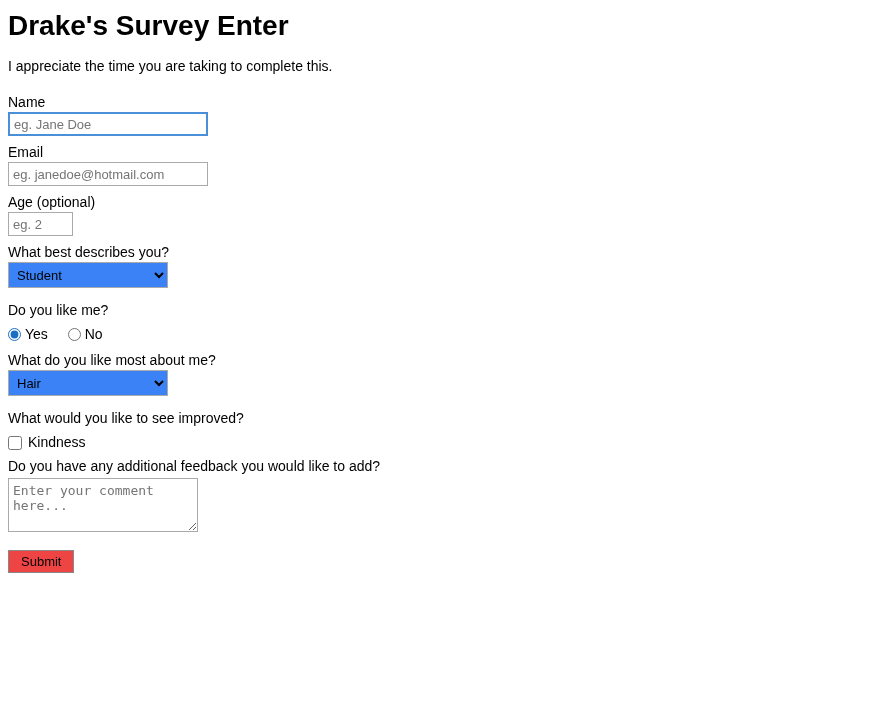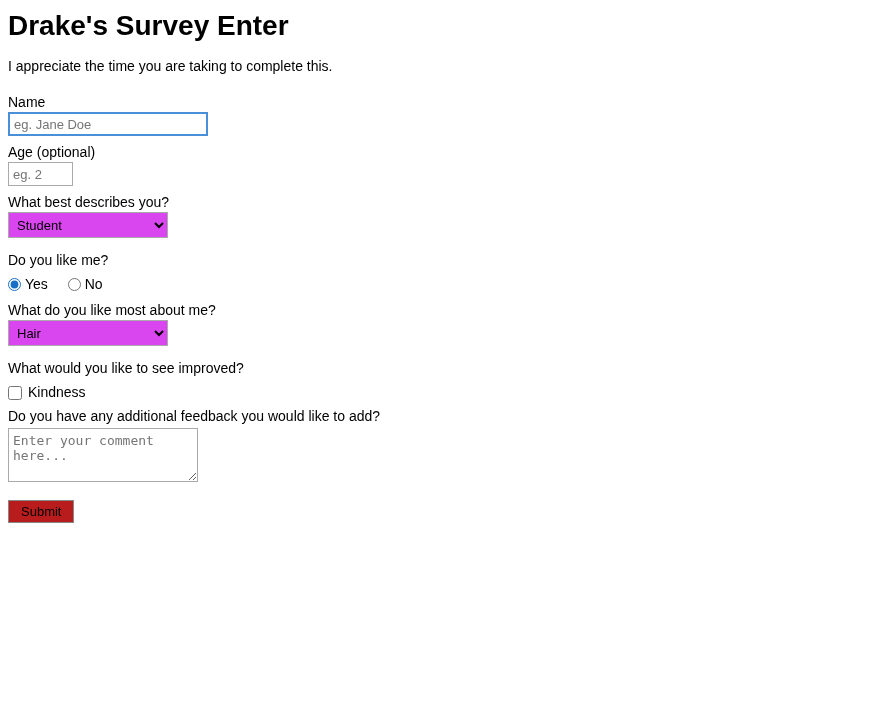--- a/index.html
+++ b/index.html
@@ -56,21 +56,21 @@
       font-size: 13px;
       border: 1px solid #aaa;
       color: #0f172a;
     }
 
     select {
       width: 160px;
       height: 26px;
       font-size: 13px;
       border: 1px solid #aaa;
-      background-color: #d946ef;
+      background-color: #3b82f6;
       padding: 2px 4px;
     }
 
     .section-label {
       margin-top: 14px;
       margin-bottom: 8px;
       font-size: 14px;
     }
 
     .radio-group {
@@ -113,21 +113,21 @@
       color: #555;
       resize: both;
       display: block;
       margin-top: 4px;
     }
 
     .submit-btn {
       margin-top: 10px;
       padding: 3px 12px;
       font-size: 13px;
-      background-color: #b91c1c;
+      background-color: #ef4444;
       border: 1px solid #888;
       cursor: pointer;
     }
 
     .name-input {
       border: 2px solid #4a90d9 !important;
     }
   </style>
 </head>
 <body>
@@ -137,20 +137,22 @@
 <h1>Drake's Survey Enter</h1>
 
 <p class="subtitle">I appreciate the time you are taking to complete this.</p>
 
 <div class="form-group">
   <label>Name</label>
   <input type="text" class="name-input" placeholder="eg. Jane Doe" style="">
 </div>
 
 <div class="form-group">
+  <label>Email</label>
+  <input type="email" placeholder="eg. janedoe@hotmail.com" style="">
 </div>
 
 <div class="form-group">
   <label>Age (optional)</label>
   <input type="number" placeholder="eg. 2" style="">
 </div>
 
 <div class="form-group">
   <label>What best describes you?</label>
   <select>

